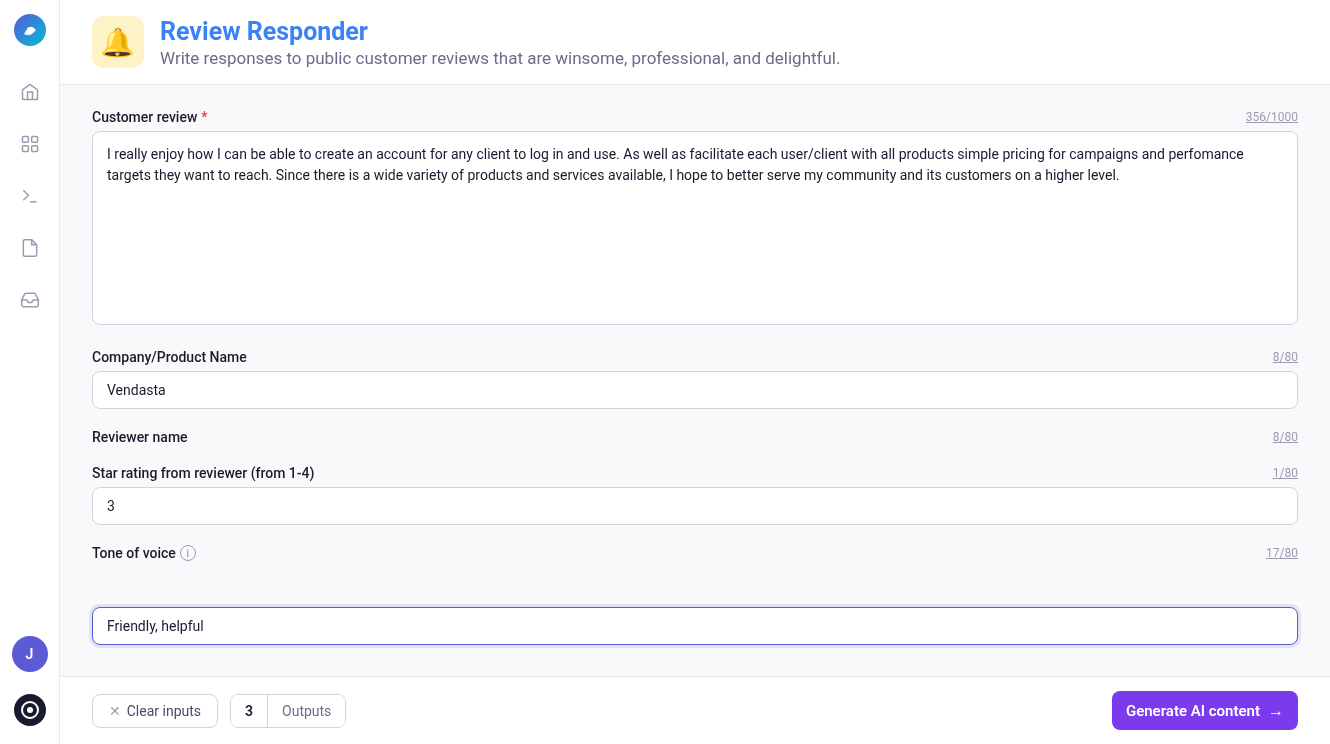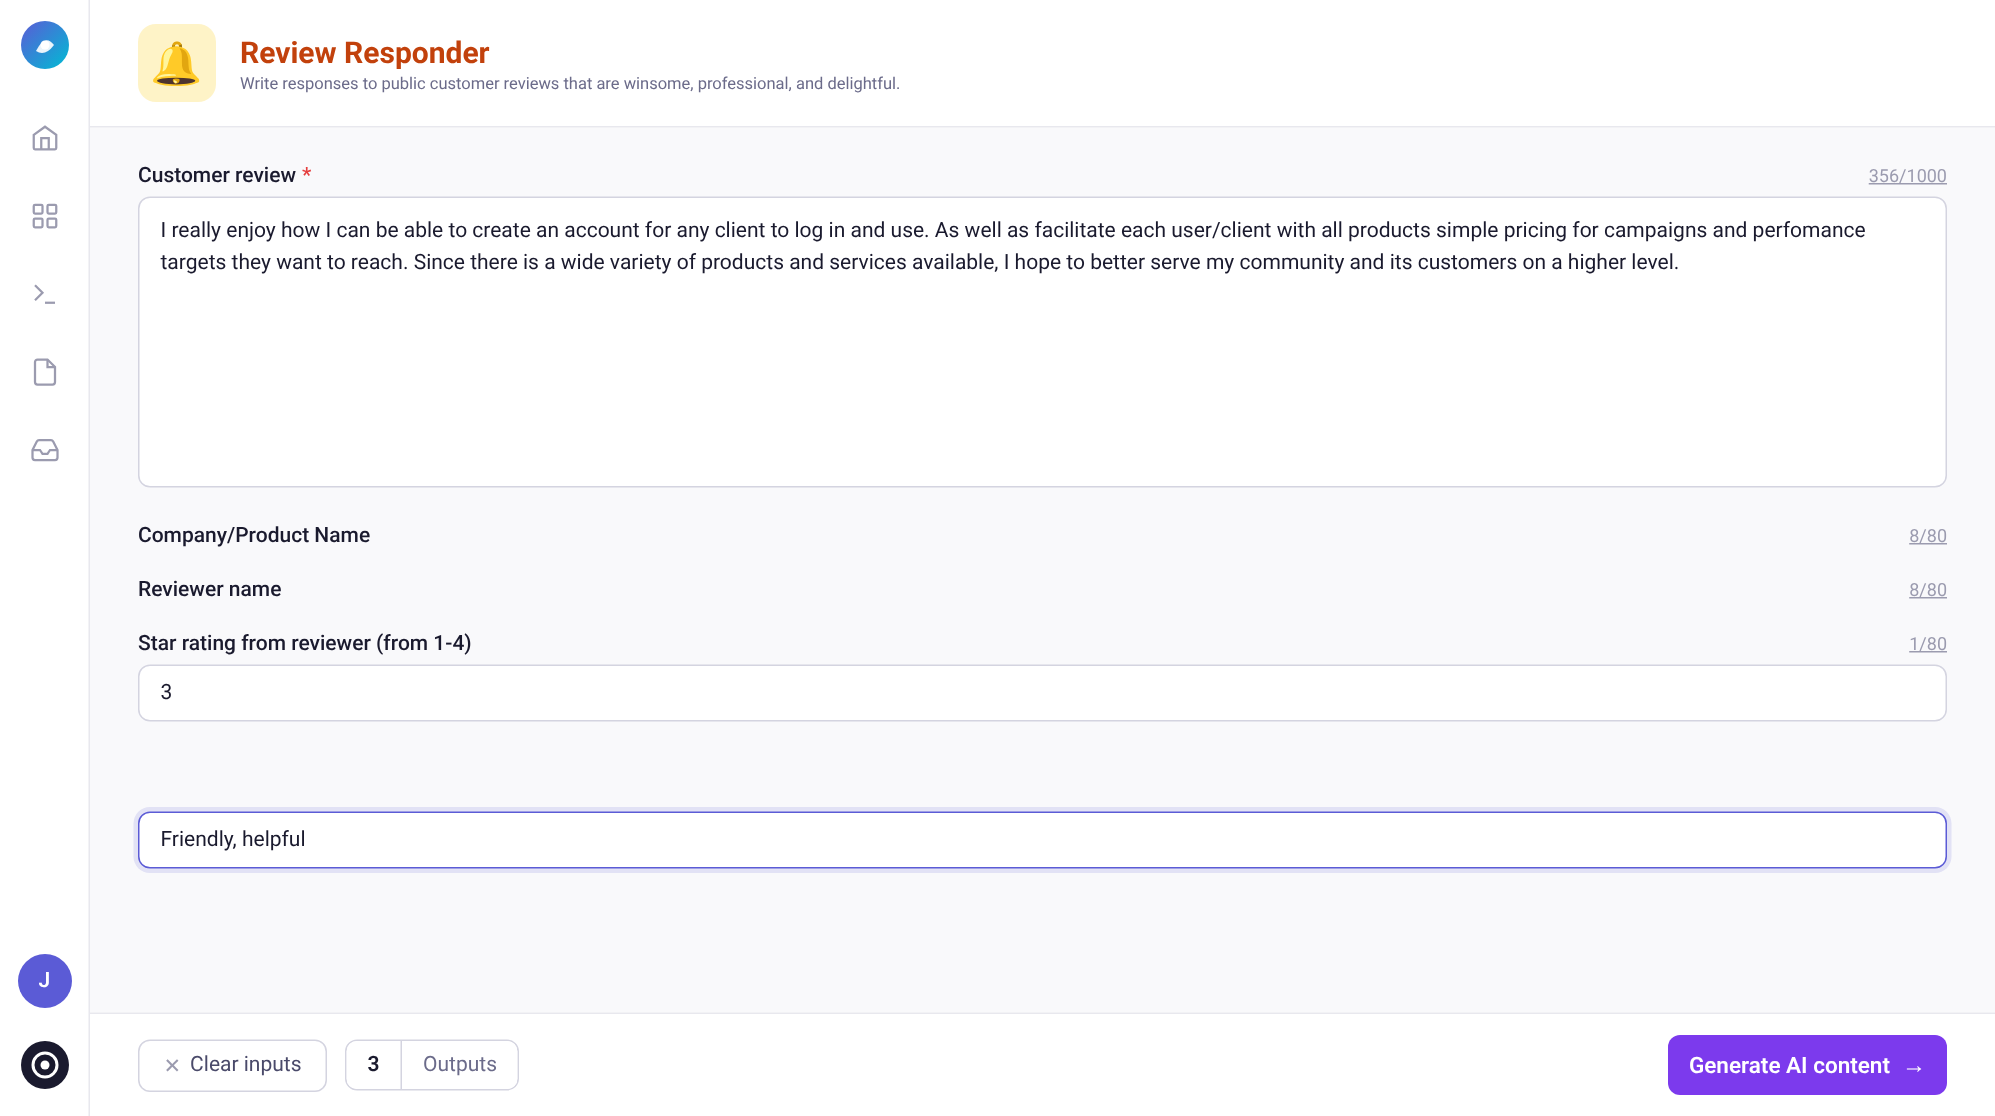--- a/index.html
+++ b/index.html
@@ -96,27 +96,27 @@
       height: 52px;
       background: #fef3c7;
       border-radius: 12px;
       display: flex;
       align-items: center;
       justify-content: center;
       font-size: 28px;
     }
 
     .app-header-text h1 {
-      font-size: 20px;
+      font-size: 25px;
       font-weight: 700;
-      color: #c2410c;
+      color: #3b82f6;
     }
 
     .app-header-text p {
-      font-size: 11px;
+      font-size: 17px;
       color: #6b6b8a;
       margin-top: 2px;
     }
 
     
     .form-area {
       flex: 1;
       overflow-y: auto;
       padding: 24px 32px 0 32px;
     }
@@ -365,38 +365,46 @@
         <span class="char-count">356/1000</span>
       </div>
       <textarea class="form-textarea" rows="8" style="">I really enjoy how I can be able to create an account for any client to log in and use. As well as facilitate each user/client with all products simple pricing for campaigns and perfomance targets they want to reach. Since there is a wide variety of products and services available, I hope to better serve my community and its customers on a higher level.</textarea>
     </div>
 
     <div class="form-group">
       <div class="form-label-row">
         <div class="form-label">Company/Product Name</div>
         <span class="char-count">8/80</span>
       </div>
+      <input class="form-input" type="text" value="Vendasta" style="">
     </div>
 
     <div class="form-group">
       <div class="form-label-row">
         <div class="form-label">Reviewer name</div>
         <span class="char-count">8/80</span>
       </div>
     </div>
 
     <div class="form-group">
       <div class="form-label-row">
         <div class="form-label">Star rating from reviewer (from 1-4)</div>
         <span class="char-count">1/80</span>
       </div>
       <input class="form-input" type="text" value="3" style="">
     </div>
 
     <div class="form-group">
+      <div class="form-label-row">
+        <div class="form-label">
+          <span>Tone of voice</span>
+          <span class="info-icon">i</span>
+        </div>
+        <span class="char-count">17/80</span>
+      </div>
       <input class="form-input active-field" type="text" value="Friendly, helpful" style="">
     </div>
 
   </div>
 
   <div class="bottom-bar">
     <button class="clear-btn">
       <span class="x-icon">✕</span>
       <span>Clear inputs</span>
     </button>

